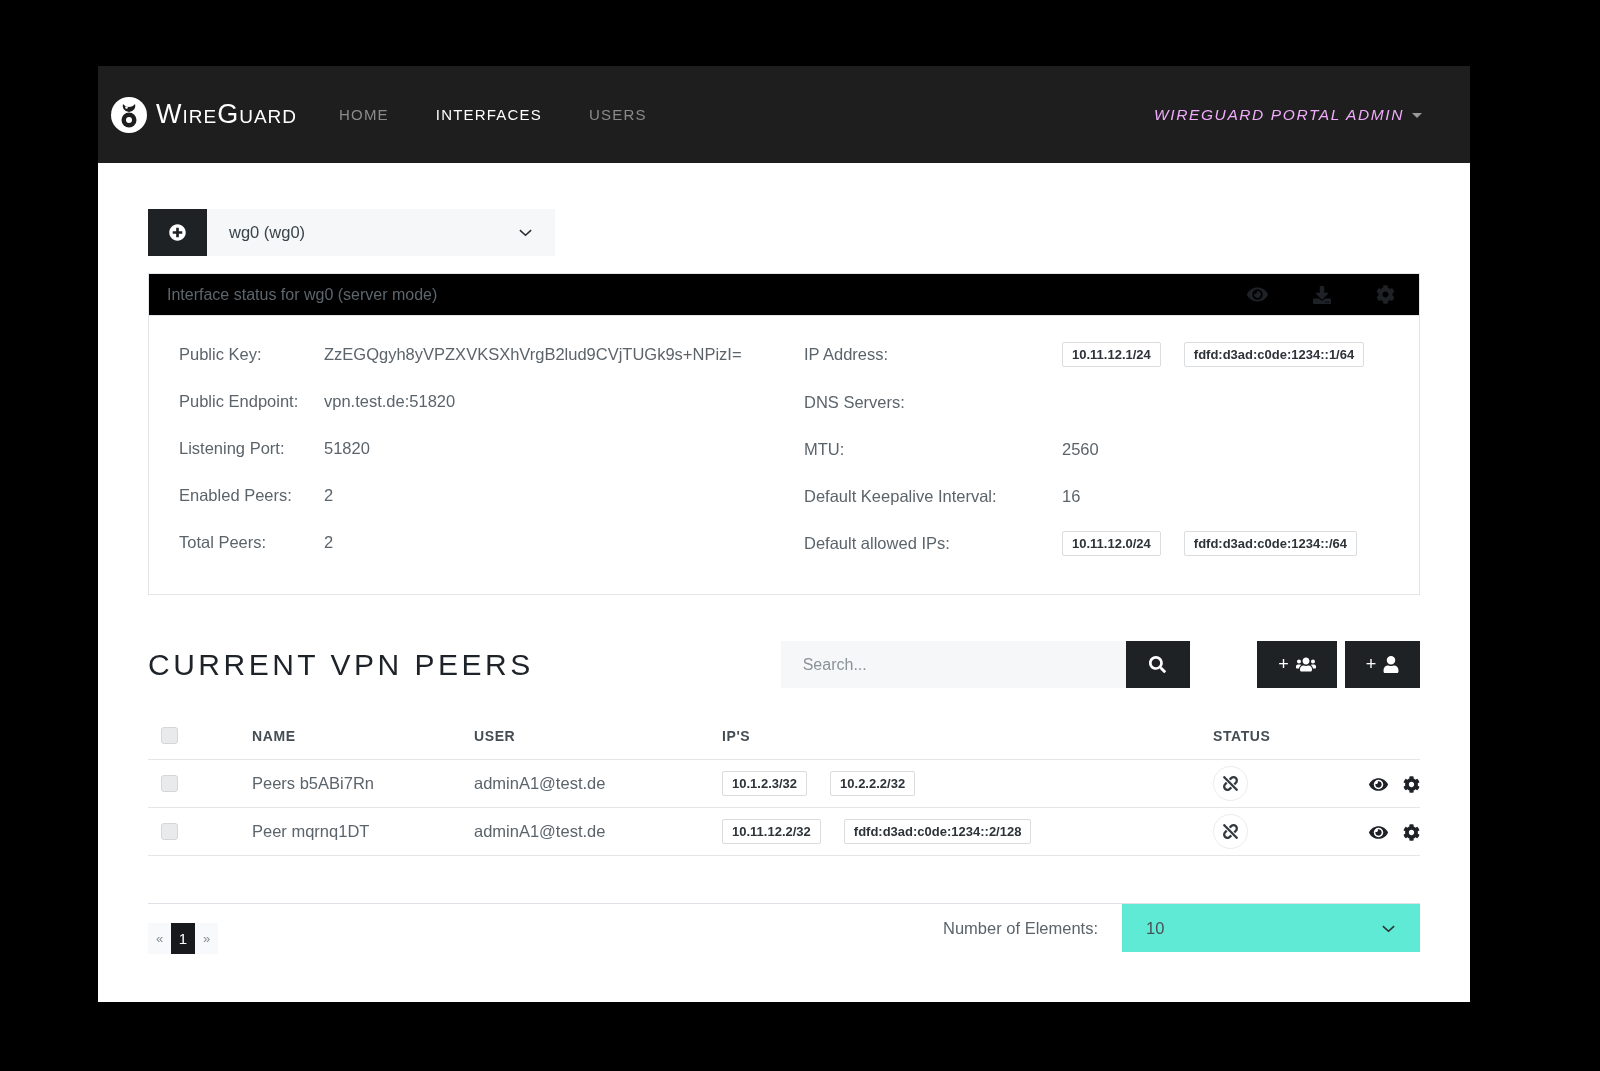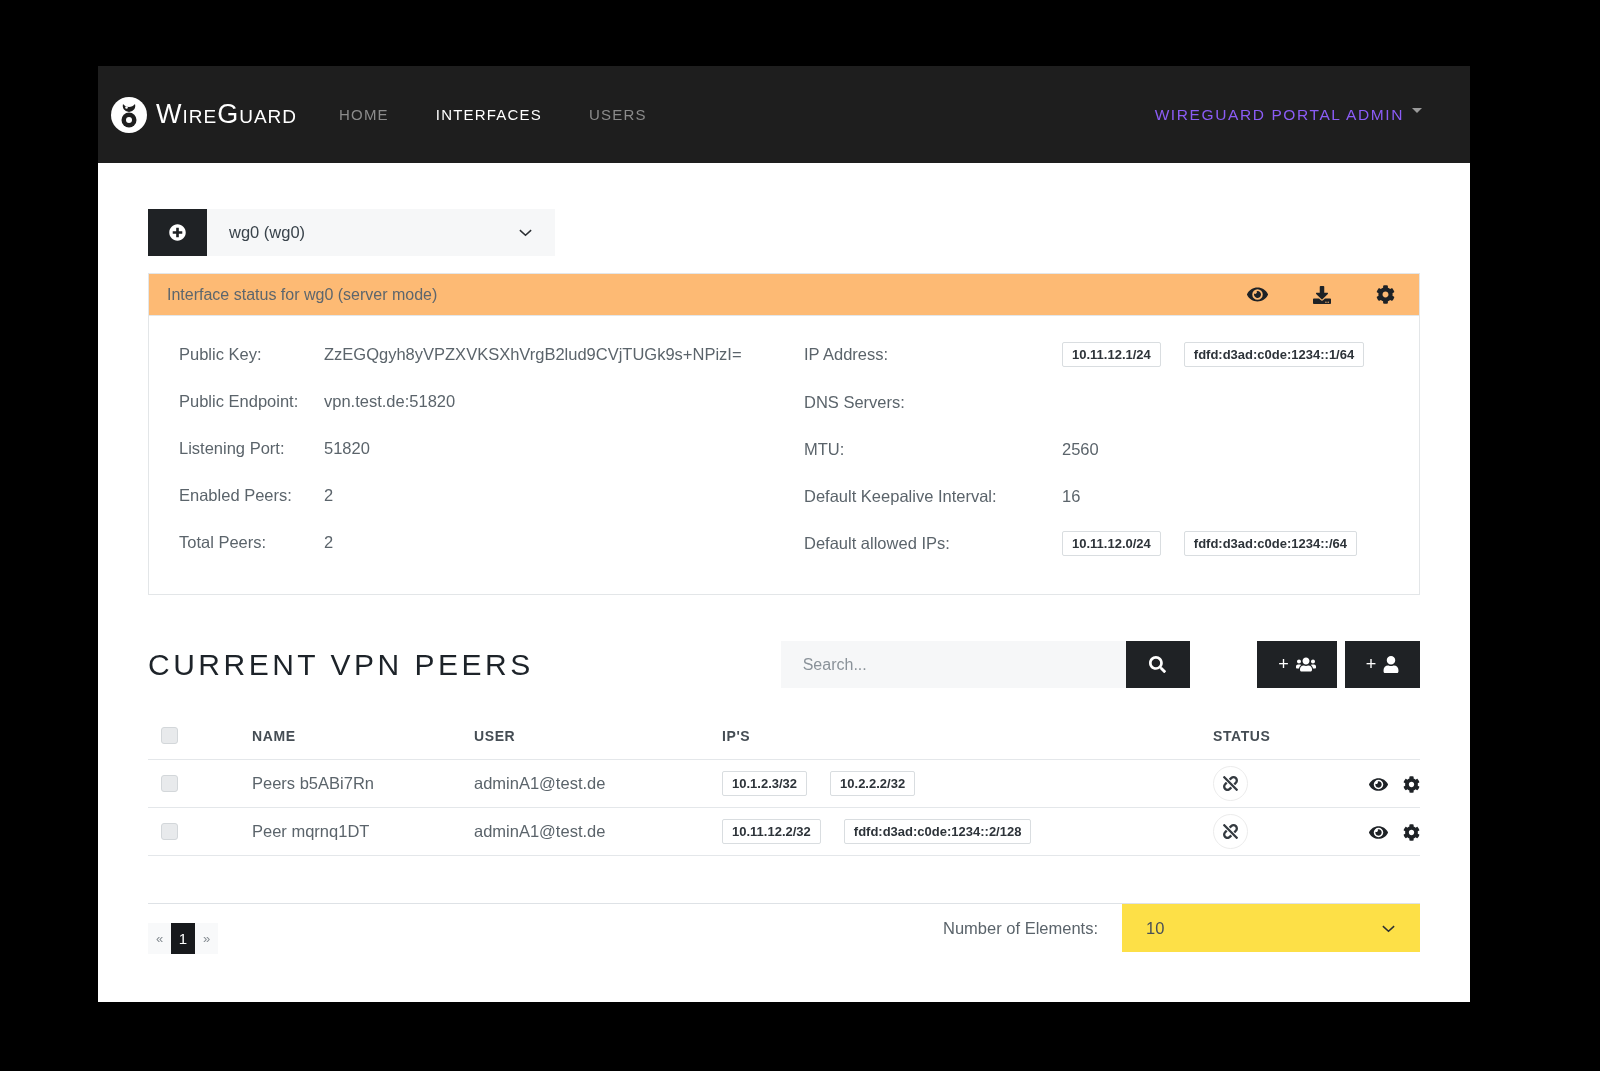--- a/index.html
+++ b/index.html
@@ -8,40 +8,40 @@
   .page { position:absolute; left:98px; top:66px; width:1372px; height:936px;
           background:#fff; overflow:hidden; }
 
   
   .navbar { height:97px; background:#1e1e1e; display:flex; align-items:center; padding:0 48px 0 12px; }
   .brand { display:flex; align-items:center; gap:8px; cursor:pointer; }
   .brand-text { color:#fff; font-size:27px; font-variant:small-caps; letter-spacing:1px; font-weight:500; }
   .nav-links { display:flex; gap:47px; margin-left:42px; }
   .nav-link { color:#8b8b8b; font-size:15px; letter-spacing:1.2px; text-decoration:none; cursor:pointer; }
   .nav-link.active { color:#fff; }
-  .user-menu { margin-left:auto; color:#8b5cf6; font-size:15.5px; letter-spacing:1.6px;
-               display:flex; gap:8px; cursor:pointer; }
+  .user-menu { margin-left:auto; color:#f0abfc; font-size:15.5px; letter-spacing:1.6px;
+               display:flex; align-items:center; gap:8px; cursor:pointer;font-style:italic; }
   .caret-down { width:0; height:0; border-left:5px solid transparent; border-right:5px solid transparent;
                 border-top:5px solid #9a9a9a; margin-top:2px; }
 
   
   .main { padding:0 50px; }
   .title-row { display:flex; justify-content:space-between; align-items:center; margin-top:46px; }
   .page-title { font-size:34px; font-weight:500; letter-spacing:3.5px; color:#1d2329; }
   .iface-controls { display:flex; width:407px; height:47px; }
   .btn-dark { background:#1f2225; border:none; color:#fff; cursor:pointer;
               display:flex; align-items:center; justify-content:center; }
   .btn-add-interface { width:59px; height:47px; }
   .select-box { flex:1; background:#f6f7f8; display:flex; align-items:center;
                 padding:0 22px; color:#39434b; font-size:16.5px; cursor:pointer; }
   .select-box .chev { margin-left:auto; }
 
   
   .card { border:1px solid #e3e6e8; margin-top:17px; }
-  .card-header { background:#fdba74; border-bottom:1px solid #e3e6e8; height:42px;
+  .card-header { background:#000000; border-bottom:1px solid #e3e6e8; height:42px;
                  display:flex; align-items:center; padding:0 18px; color:#5d666d; font-size:16px; }
   .card-header-icons { margin-left:auto; display:flex; gap:45px; padding-right:6px; }
   .icon-btn { background:none; border:none; cursor:pointer; color:#1e2226; display:flex; align-items:center; }
   .card-body { display:grid; grid-template-columns:1fr 1fr; column-gap:40px; padding:26px 30px 38px 30px; }
   .info-row { display:flex; margin-bottom:23px; font-size:16.5px; color:#5b646b; line-height:24px; }
   .info-col .info-row:last-child { margin-bottom:0; }
   .lbl-l { width:145px; flex:none; }
   .lbl-r { width:258px; flex:none; }
   .badges { display:flex; gap:23px; align-items:center; }
   .badge { border:1px solid #d9dde0; background:#fff; color:#2d3339; font-size:13px; font-weight:700;
@@ -76,21 +76,21 @@
 
   
   .hr { border-top:1px solid #dee2e6; margin-top:47px; }
   .footer-row { display:flex; justify-content:space-between; align-items:flex-start; }
   .pagination { display:flex; margin-top:19px; }
   .page-item { width:23px; height:31px; display:flex; align-items:center; justify-content:center;
                background:#f8f9fa; color:#848b91; font-size:13px; cursor:pointer; }
   .page-item.active { background:#17191c; color:#fff; font-size:15px; width:24px; }
   .footer-right { display:flex; align-items:center; }
   .elements-label { font-size:16.5px; color:#5b646b; margin-right:24px; }
-  .page-size-select { width:298px; height:48px; background:#fde047; display:flex; align-items:center;
+  .page-size-select { width:298px; height:48px; background:#5eead4; display:flex; align-items:center;
                       padding:0 24px; color:#495057; font-size:16.5px; cursor:pointer; }
   .page-size-select .chev { margin-left:auto; }
 
   svg { display:block; }
 </style>
 </head>
 <body>
 
 <svg width="0" height="0" style="position:absolute">
   <defs>

